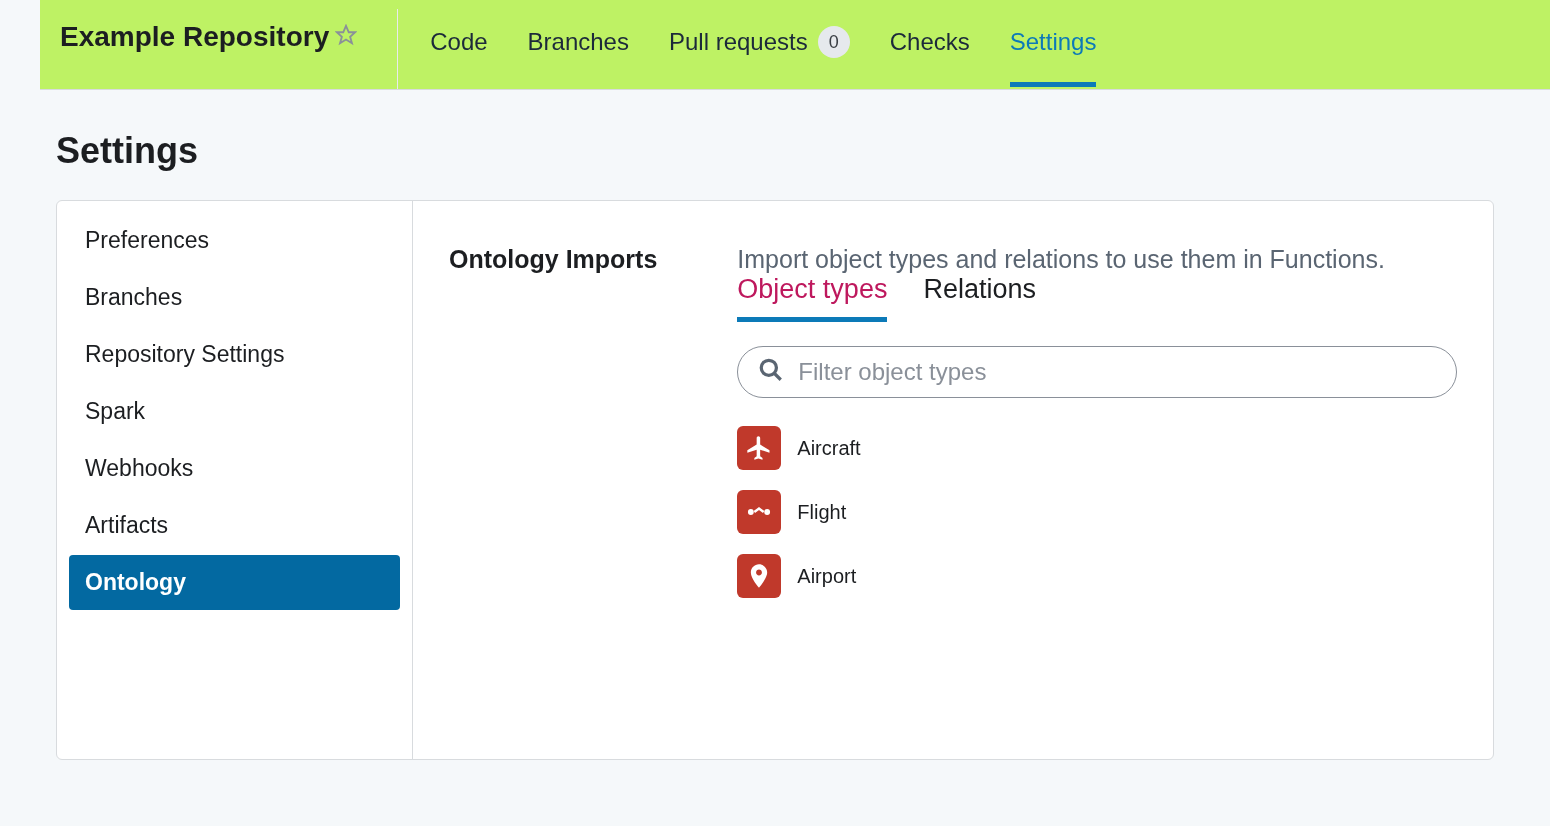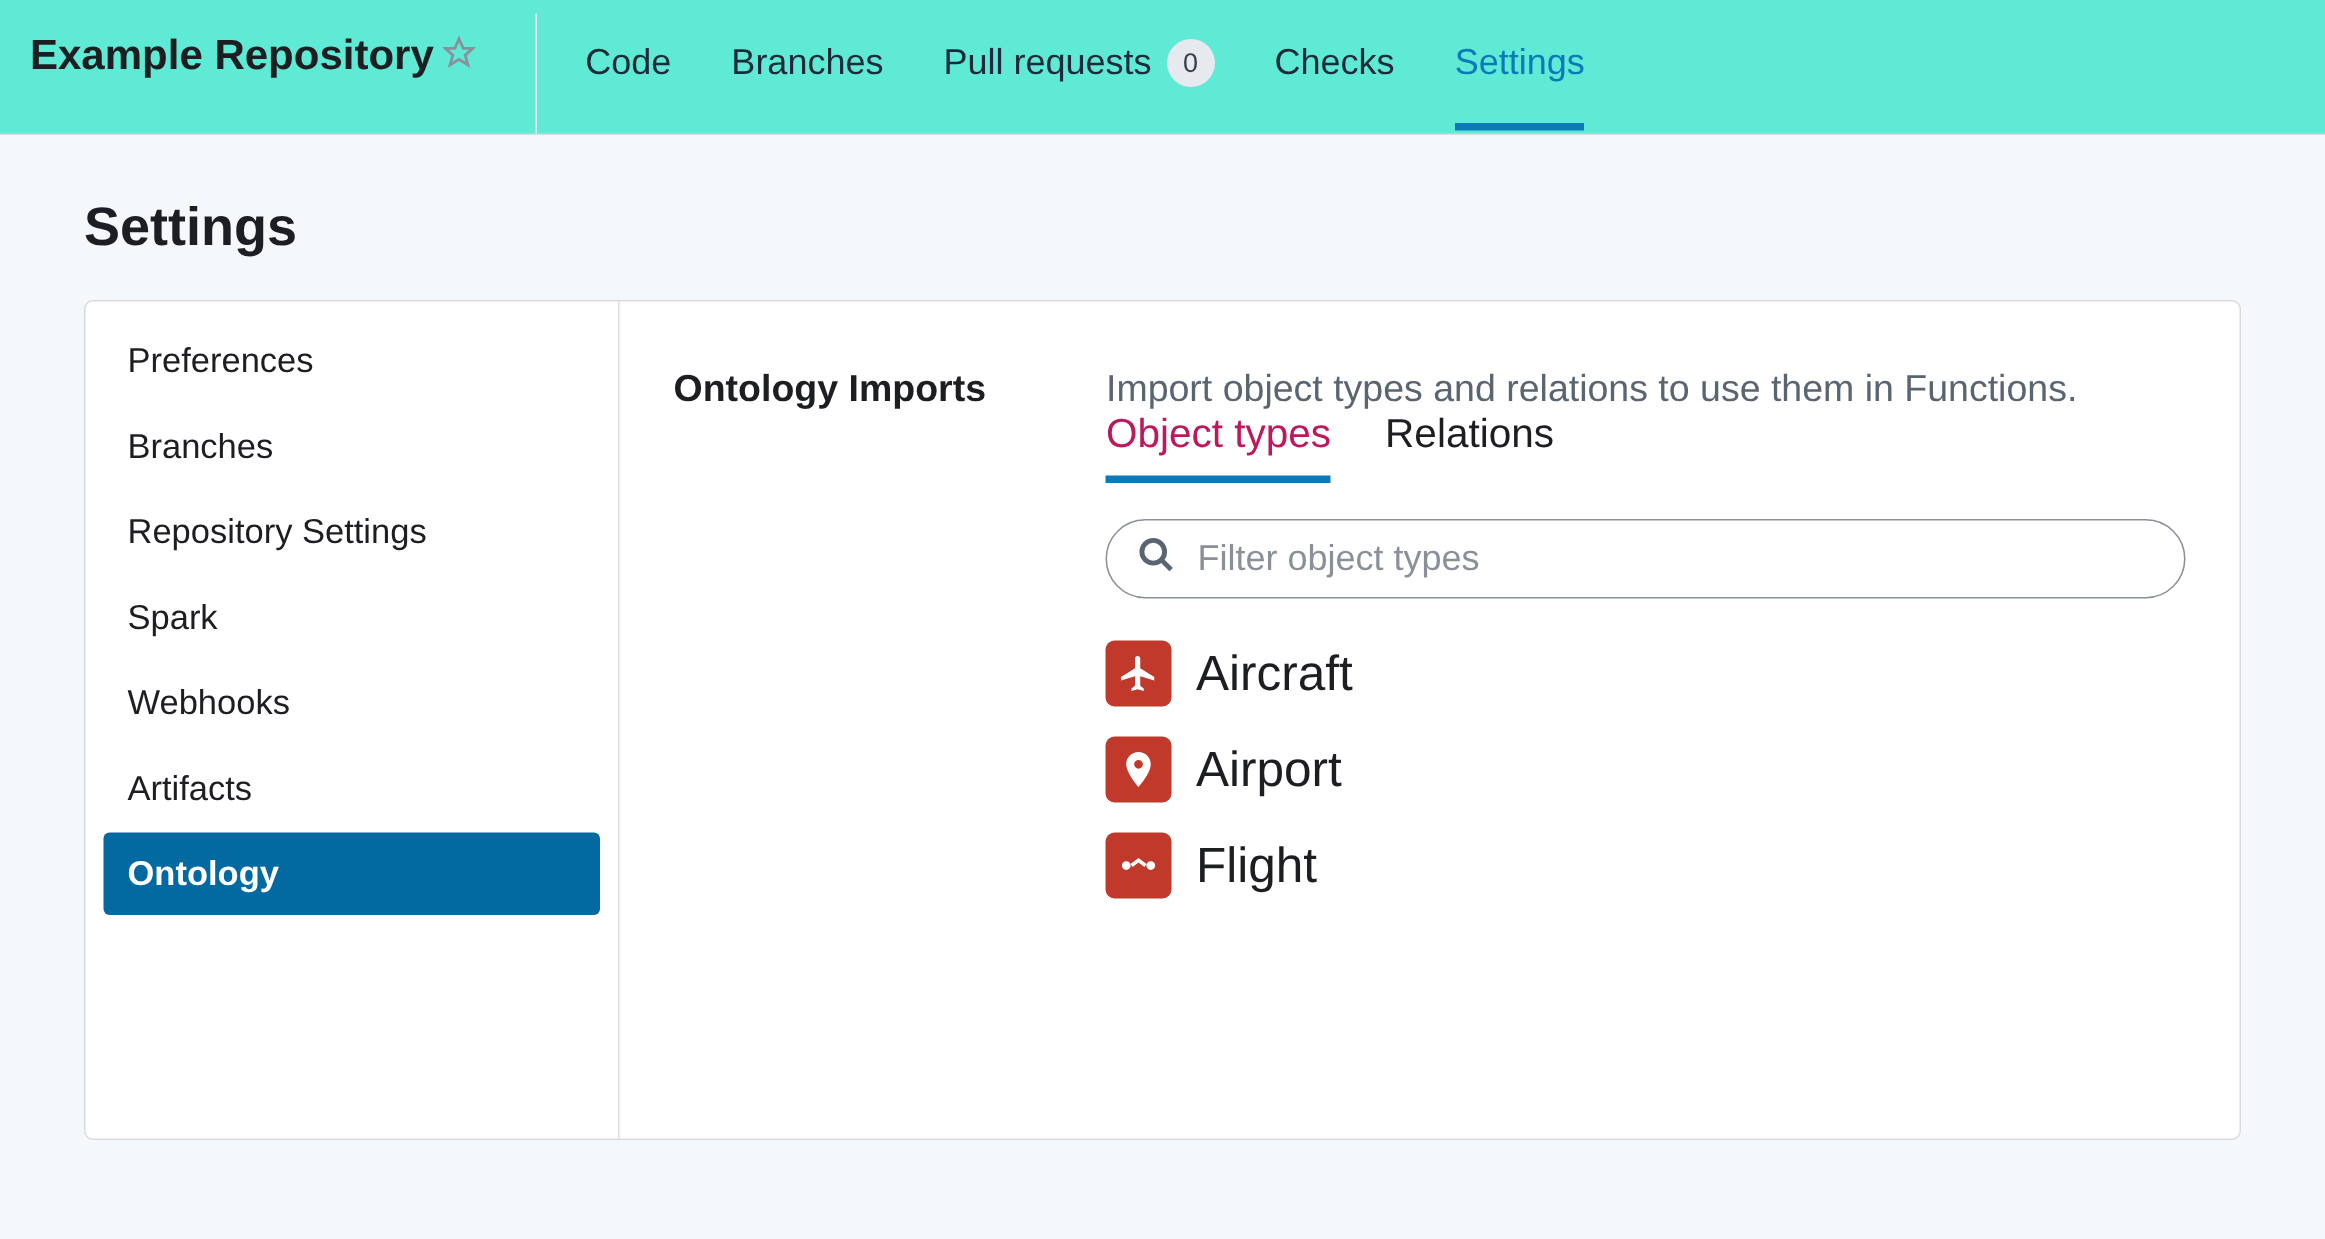--- a/index.html
+++ b/index.html
@@ -6,25 +6,26 @@
       margin: 0;
       padding: 0;
       box-sizing: border-box;
     }
     body {
       font-family: -apple-system, BlinkMacSystemFont, "Segoe UI", Helvetica, Arial, sans-serif;
       background: #f5f8fa;
       color: #1c1e21;
     }
     .header {
-      background: #5eead4;
+      background: #bef264;
       border-bottom: 1px solid #d8dbde;
       display: flex;
       align-items: flex-end;
       padding-left: 20px;
+      margin-left: 40px;
     }
     .repo-title-area {
       display: flex;
       align-items: center;
       padding-bottom: 36px;
       padding-top: 12px;
       padding-right: 40px;
       border-right: 1px solid #e8eaed;
     }
     .repo-title {
@@ -173,21 +174,21 @@
       height: 44px;
       background: #c0392b;
       border-radius: 6px;
       display: flex;
       align-items: center;
       justify-content: center;
       color: #ffffff;
       flex-shrink: 0;
     }
     .object-label {
-      font-size: 33px;
+      font-size: 20px;
       color: #1c1e21;
     }
     .main-right {
       flex: 1;
     }
   </style>
 </head>
 <body>
 
 <div class="header">
@@ -279,33 +280,33 @@
               <svg width="28" height="28" viewBox="0 0 24 24" fill="currentColor">
                 <path d="M21 16v-2l-8-5V3.5c0-.83-.67-1.5-1.5-1.5S10 2.67 10 3.5V9l-8 5v2l8-2.5V19l-2 1.5V22l3.5-1 3.5 1v-1.5L13 19v-5.5l8 2.5z"></path>
               </svg>
             </div>
             <span class="object-label">Aircraft</span>
           </div>
 
           <div class="object-item">
             <div class="object-icon">
               <svg width="28" height="28" viewBox="0 0 24 24" fill="currentColor">
-                <path d="M12 2C8.13 2 5 5.13 5 9c0 5.25 7 13 7 13s7-7.75 7-13c0-3.87-3.13-7-7-7zm0 9.5c-1.38 0-2.5-1.12-2.5-2.5s1.12-2.5 2.5-2.5 2.5 1.12 2.5 2.5-1.12 2.5-2.5 2.5z"></path>
-              </svg>
-            </div>
-            <span class="object-label">Airport</span>
-          </div>
-
-          <div class="object-item">
-            <div class="object-icon">
-              <svg width="28" height="28" viewBox="0 0 24 24" fill="currentColor">
                 <circle cx="5" cy="12" r="2.5"></circle>
                 <circle cx="19" cy="12" r="2.5"></circle>
                 <path d="M8 12 L12 9 L16 12" stroke="currentColor" stroke-width="2" fill="none"></path>
               </svg>
             </div>
             <span class="object-label">Flight</span>
           </div>
+
+          <div class="object-item">
+            <div class="object-icon">
+              <svg width="28" height="28" viewBox="0 0 24 24" fill="currentColor">
+                <path d="M12 2C8.13 2 5 5.13 5 9c0 5.25 7 13 7 13s7-7.75 7-13c0-3.87-3.13-7-7-7zm0 9.5c-1.38 0-2.5-1.12-2.5-2.5s1.12-2.5 2.5-2.5 2.5 1.12 2.5 2.5-1.12 2.5-2.5 2.5z"></path>
+              </svg>
+            </div>
+            <span class="object-label">Airport</span>
+          </div>
         </div>
       </div>
     </div>
   </div>
 </div>
 
 </body></html>

